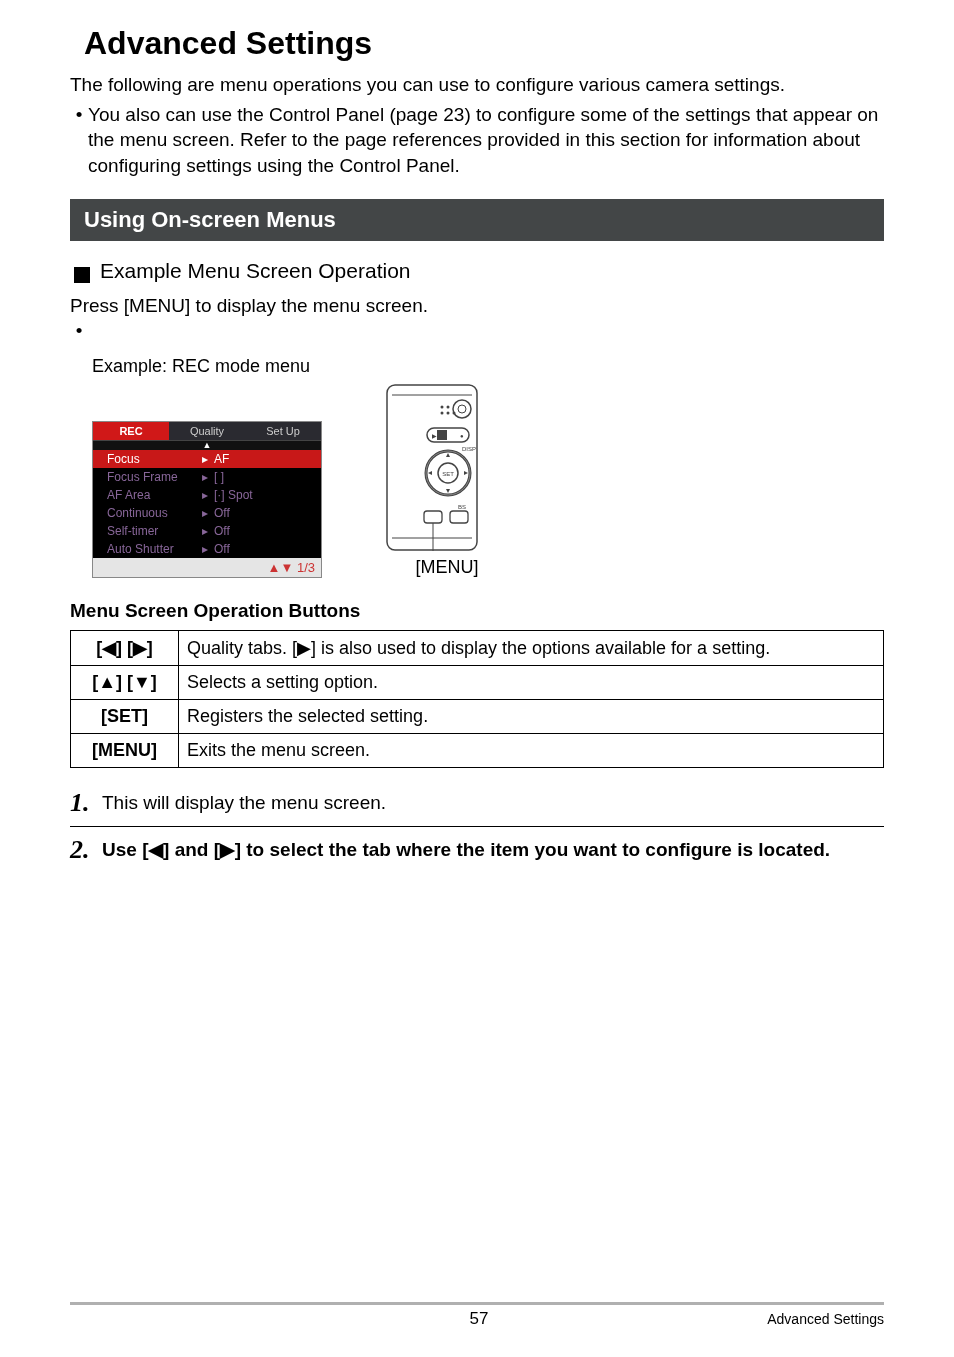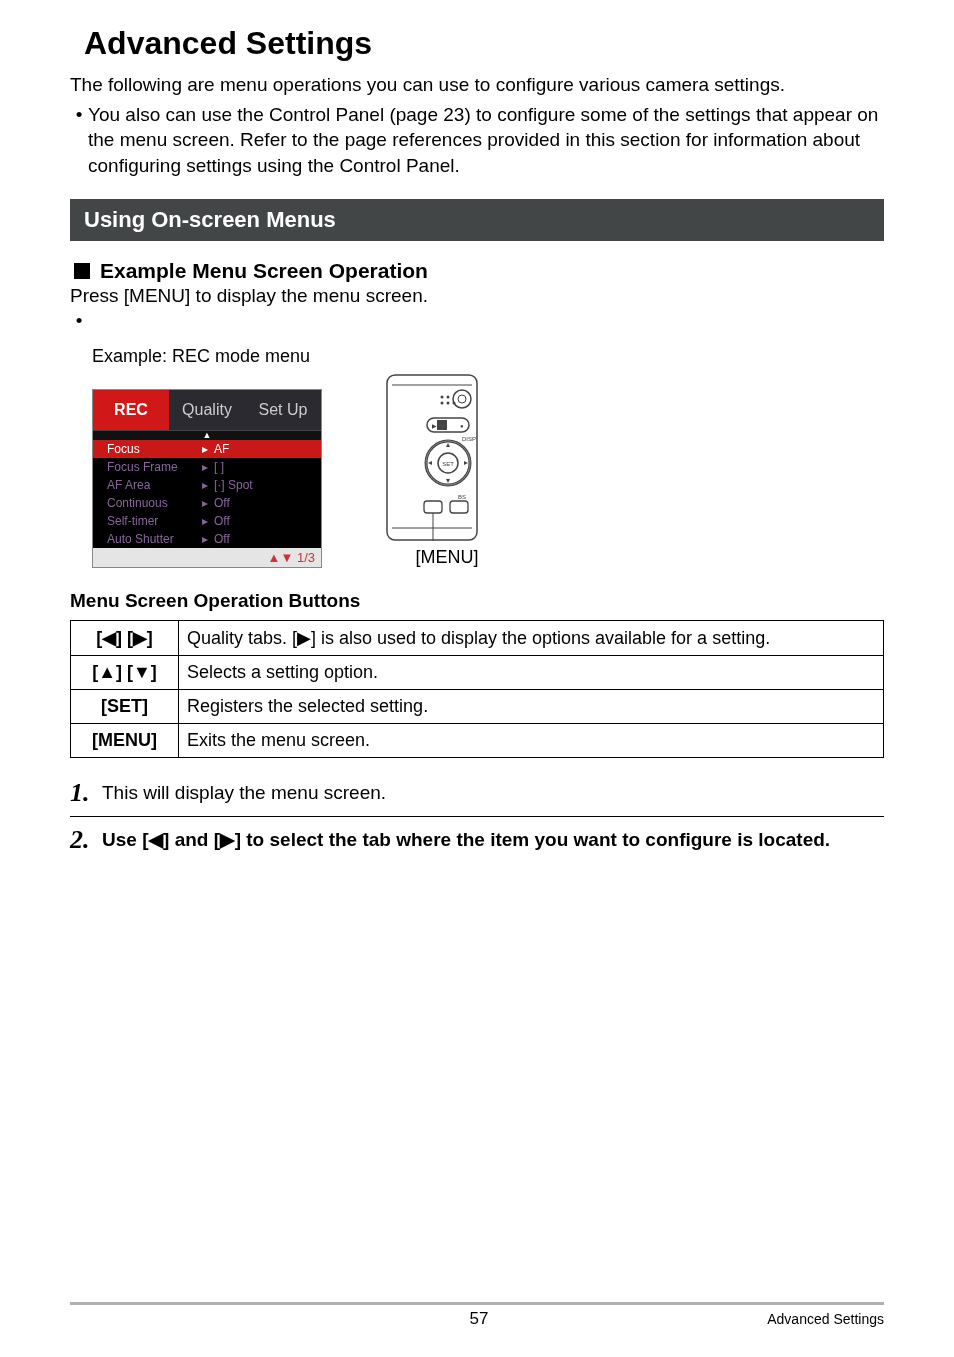--- a/index.html
+++ b/index.html
@@ -38,23 +38,24 @@
     .section-bar {
       background: #434647;
       color: #fff;
       font-size: 22px;
       font-weight: bold;
       padding: 8px 14px;
       margin-bottom: 18px;
     }
     .subheading {
       display: flex;
-      align-items: center;
+      align-items: flex-end;
       font-size: 21px;
-      font-weight: bold;
+      font-weight: normal;
+      margin-bottom: 10px;
     }
     .black-box {
       width: 16px;
       height: 16px;
       background: #000;
       margin-right: 10px;
       margin-left: 4px;
     }
     .body-text {
       font-size: 19px;
@@ -86,23 +87,23 @@
       color: #aab;
     }
     .menu-tabs {
       display: flex;
       background: #2a2a30;
       border-bottom: 1px solid #444;
     }
     .menu-tab {
       flex: 1;
       text-align: center;
-      padding: 11px 0;
+      padding: 3px 0;
       color: #ccc;
-      font-size: 16px;
+      font-size: 11px;
     }
     .menu-tab.active { background: #d01818; color: #fff; font-weight: bold; }
     .menu-up-arrow { text-align:center; color:#fff; font-size:9px; line-height:9px; background:#111;}
     .menu-item {
       display: flex;
       padding: 2px 14px;
       color: #869;
     }
     .menu-item.active { background: #c81818; color: #fff; }
     .menu-item .mi-label { width: 95px; }

